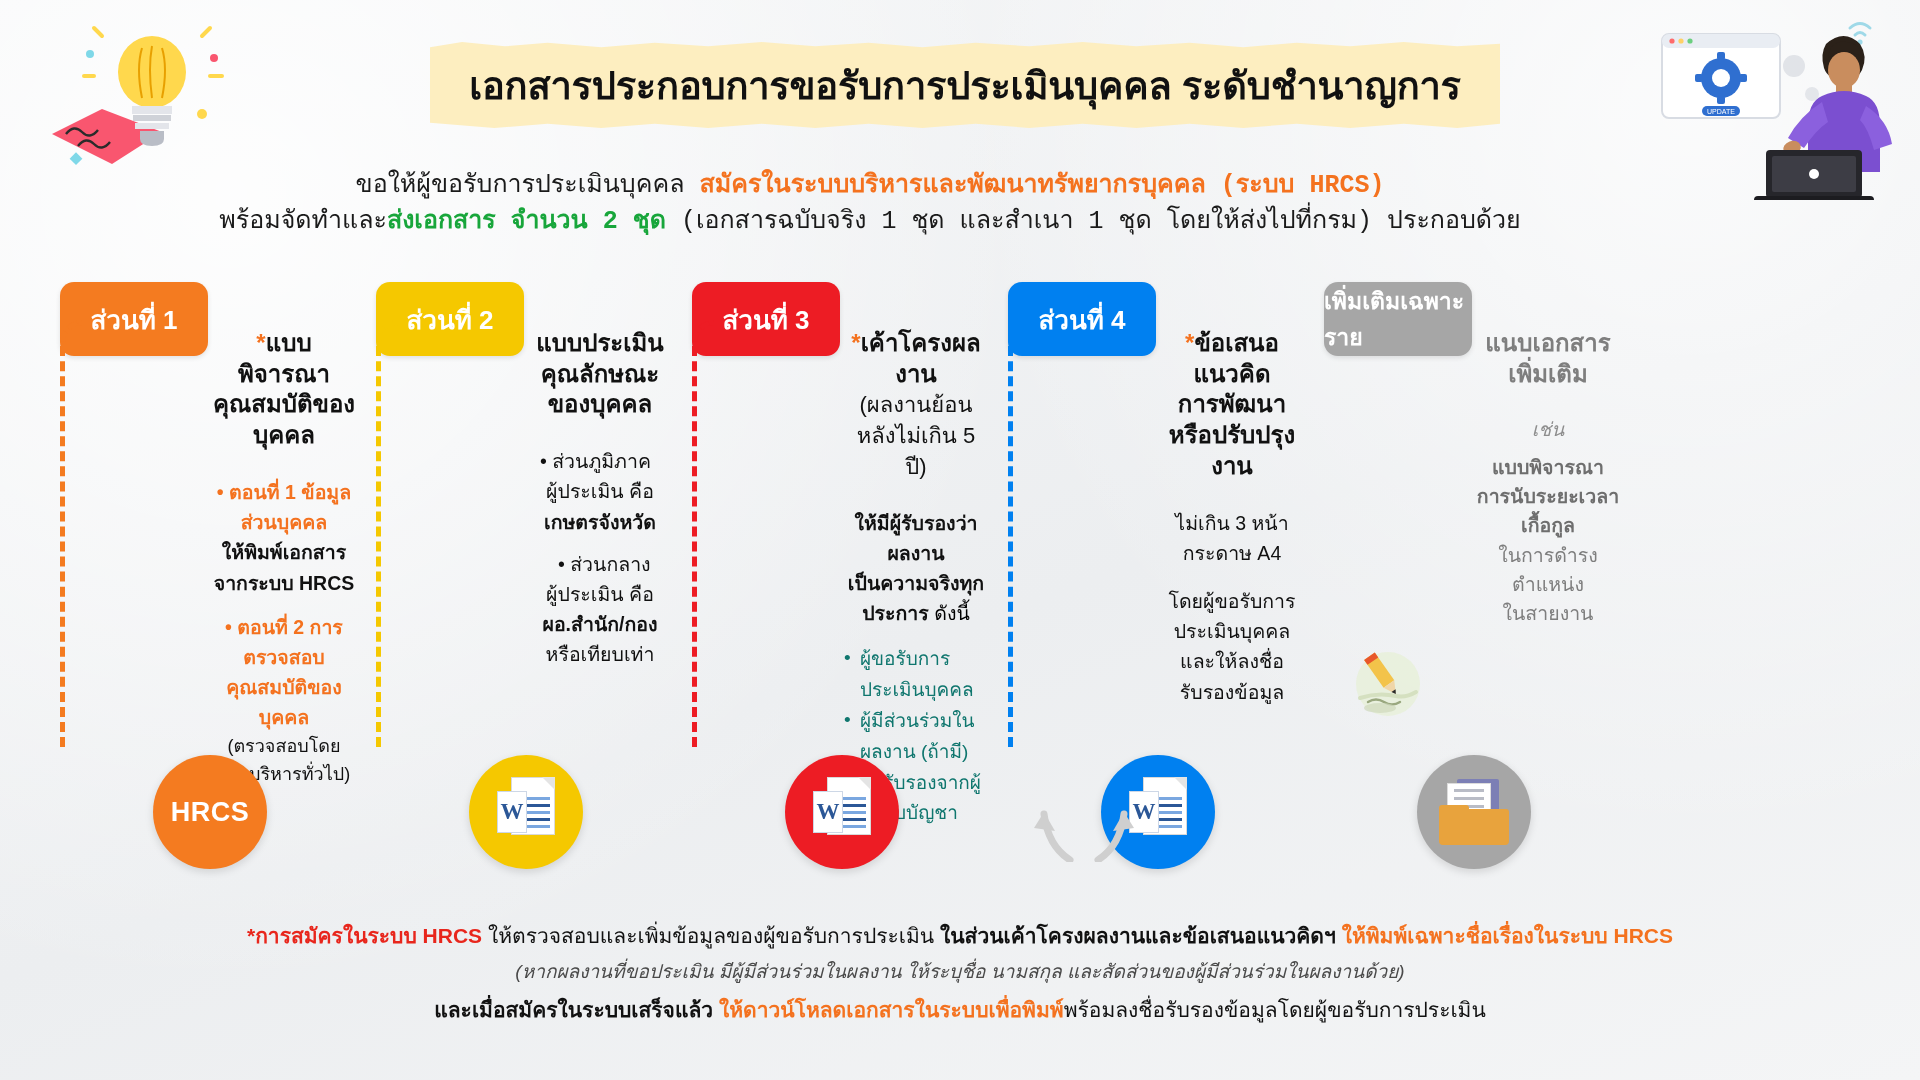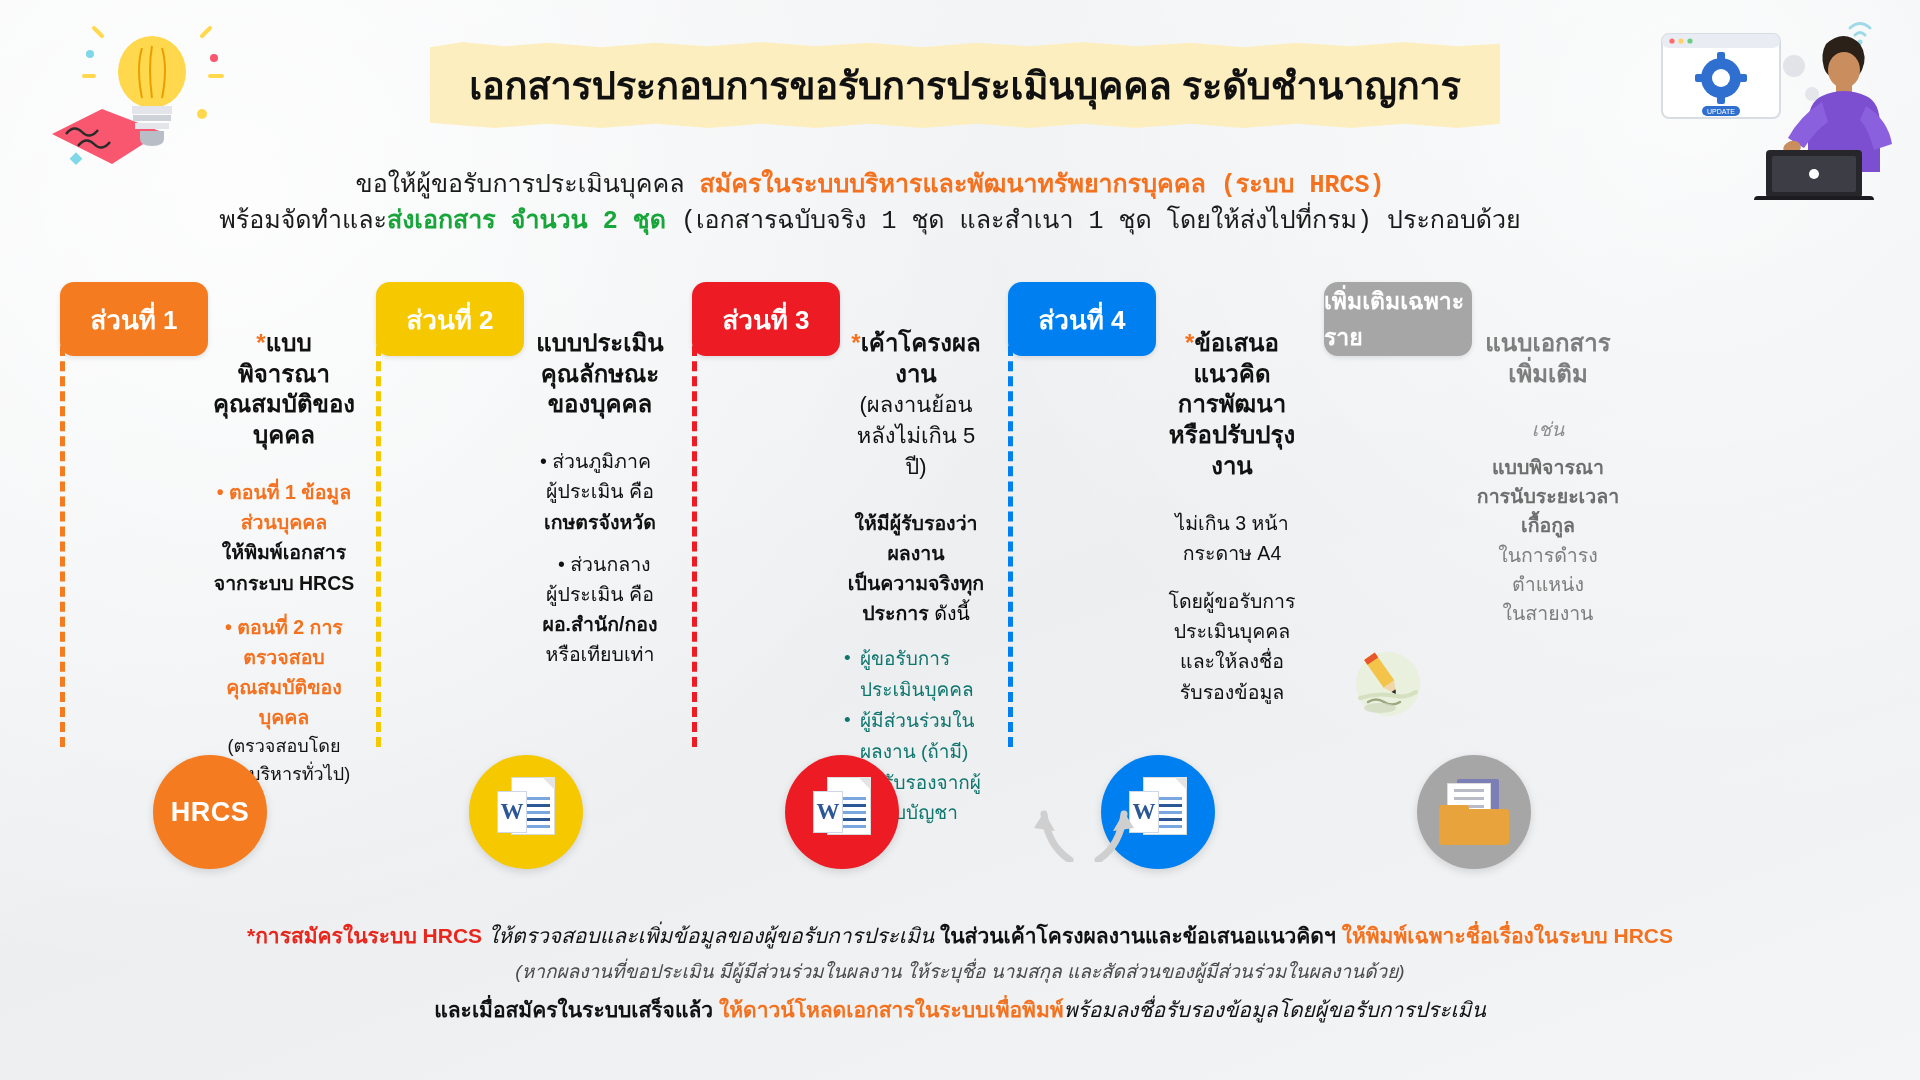--- a/index.html
+++ b/index.html
@@ -270,21 +270,21 @@
     left: 60px;
     top: 920px;
     width: 1800px;
     text-align: center;
   }
   .footer .f1 { font-size: 21px; font-weight: bold; line-height: 1.5; color: #111; }
   .footer .f2 { font-size: 19px; font-style: italic; color: #4a4a4a; margin-top: 6px; line-height: 1.5; }
   .footer .f3 { font-size: 21px; font-weight: bold; margin-top: 8px; color: #111; line-height: 1.5; }
   .footer .red { color: #e8261c; }
   .footer .orange { color: #f4721f; }
-  .footer .normal { font-weight: normal; font-style: italic; }
+  .footer .normal { font-weight: normal; }
 
   
   .lightbulb { position: absolute; left: 42px; top: 14px; width: 200px; height: 185px; }
   .person { position: absolute; right: 16px; top: 10px; width: 250px; height: 190px; }
 </style>
 </head>
 <body>
 
 <div class="paper-texture"></div>
 

